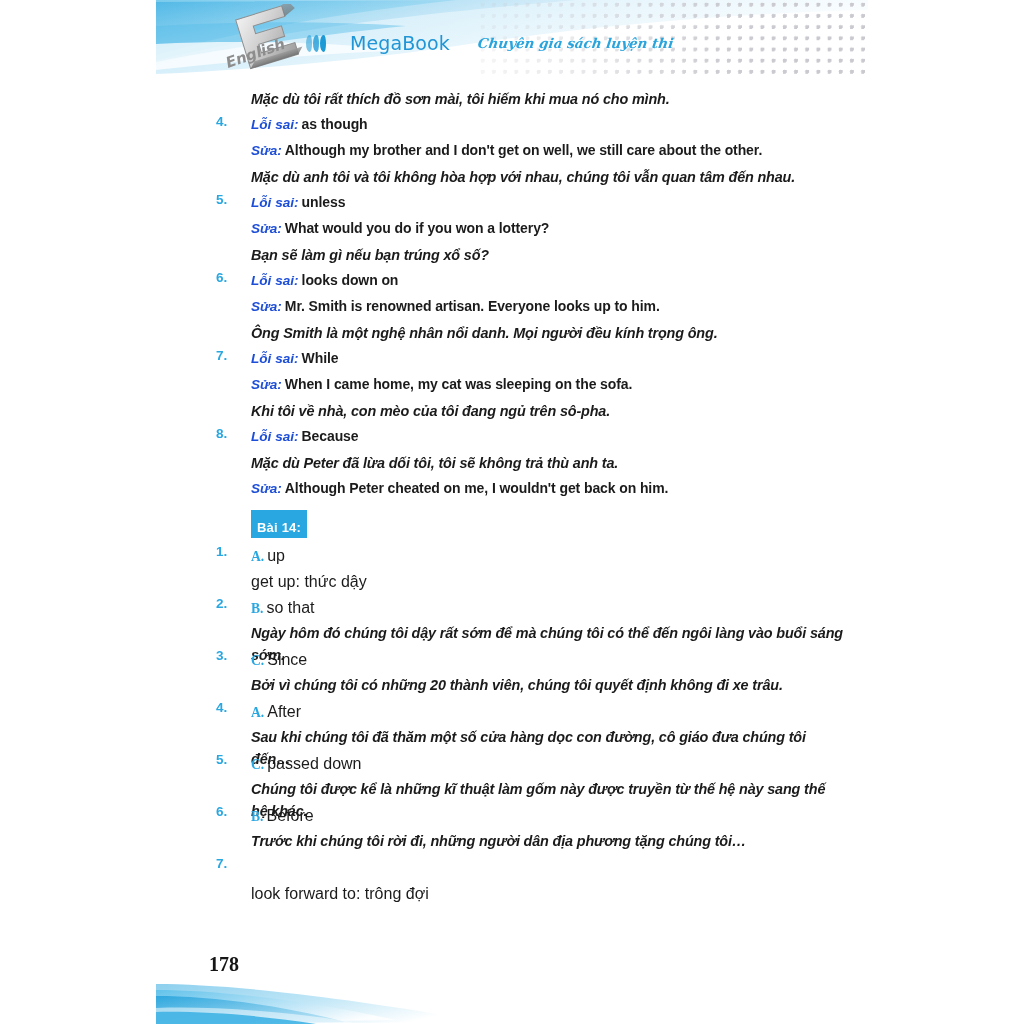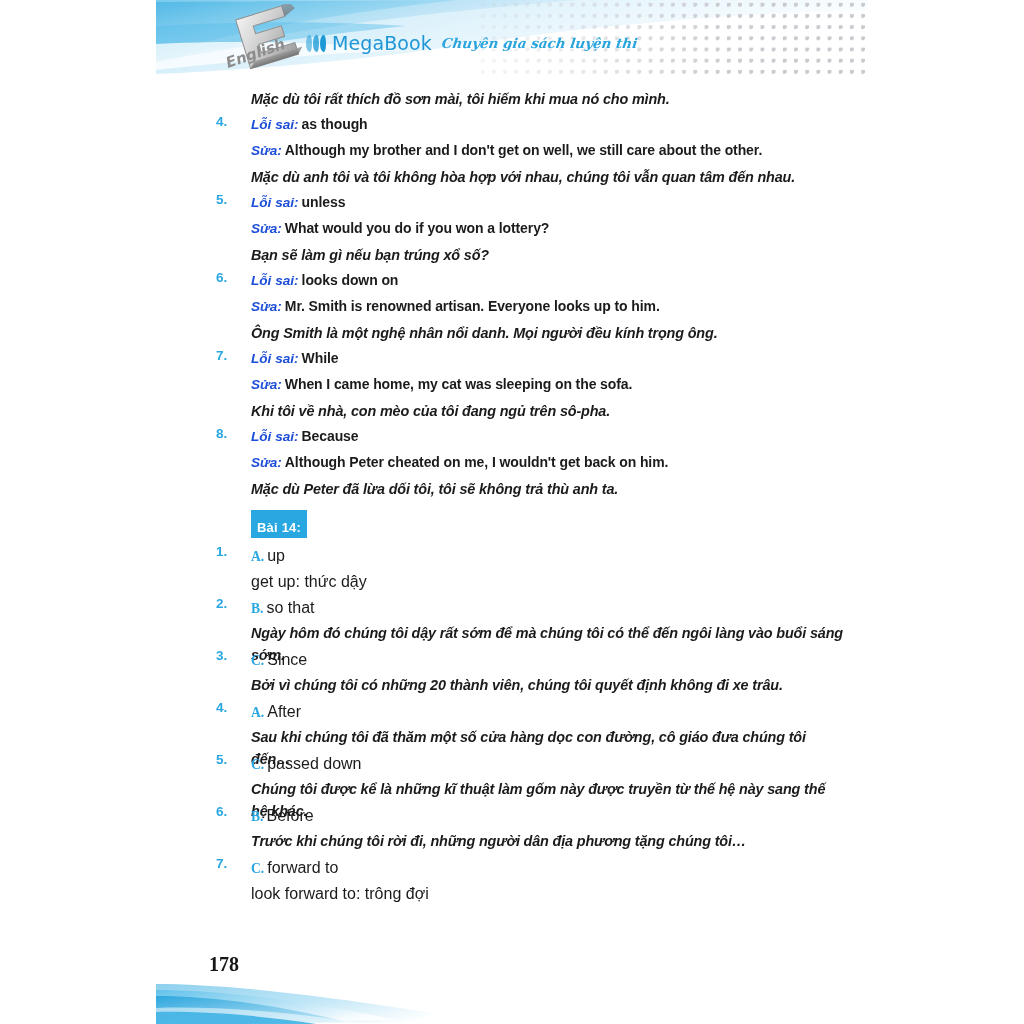--- a/index.html
+++ b/index.html
@@ -59,21 +59,21 @@
     width: 120px;
     height: 70px;
   }
   #brand {
     position: absolute;
     left: 150px;
     top: 30px;
     height: 26px;
     display: flex;
     align-items: center;
-    gap: 3px;
+    gap: 21px;
   }
   .brand-chevrons {
     display: flex;
     align-items: center;
     gap: 1px;
     margin-right: 3px;
   }
   .brand-chevrons span {
     display: block;
     width: 6px;
@@ -314,24 +314,24 @@
     </div>
     <div class="r tall">
       <div class="body-line"><span class="vi">Khi tôi về nhà, con mèo của tôi đang ngủ trên sô-pha.</span></div>
     </div>
 
     <div class="r tall">
       <span class="num">8.</span>
       <div class="body-line"><span class="lbl">Lỗi sai:</span><span class="en">Because</span></div>
     </div>
     <div class="r tall">
+      <div class="body-line"><span class="vi">Mặc dù Peter đã lừa dối tôi, tôi sẽ không trả thù anh ta.</span></div>
+    </div>
+    <div class="r tall">
       <div class="body-line"><span class="lbl">Sửa:</span><span class="en">Although Peter cheated on me, I wouldn't get back on him.</span></div>
-    </div>
-    <div class="r tall">
-      <div class="body-line"><span class="vi">Mặc dù Peter đã lừa dối tôi, tôi sẽ không trả thù anh ta.</span></div>
     </div>
 
     <div id="badge-row">
       <span id="badge">Bài 14:</span>
     </div>
 
     <div class="r tall">
       <span class="num">1.</span>
       <div class="body-line"><span class="opt">A.</span><span class="plain">up</span></div>
     </div>
@@ -374,21 +374,20 @@
     <div class="r tall">
       <span class="num">6.</span>
       <div class="body-line"><span class="opt">B.</span><span class="plain">Before</span></div>
     </div>
     <div class="r tall">
       <div class="body-line"><span class="vi">Trước khi chúng tôi rời đi, những người dân địa phương tặng chúng tôi…</span></div>
     </div>
 
     <div class="r tall">
       <span class="num">7.</span>
-      <div class="body-line"><span class="opt">C.</span><span class="plain">forward to</span></div>
     </div>
     <div class="r tall">
       <div class="body-line"><span class="plain">look forward to: trông đợi</span></div>
     </div>
 
   </div>
 
   <div id="page-number">178</div>
 
   <div id="footer-wave">

